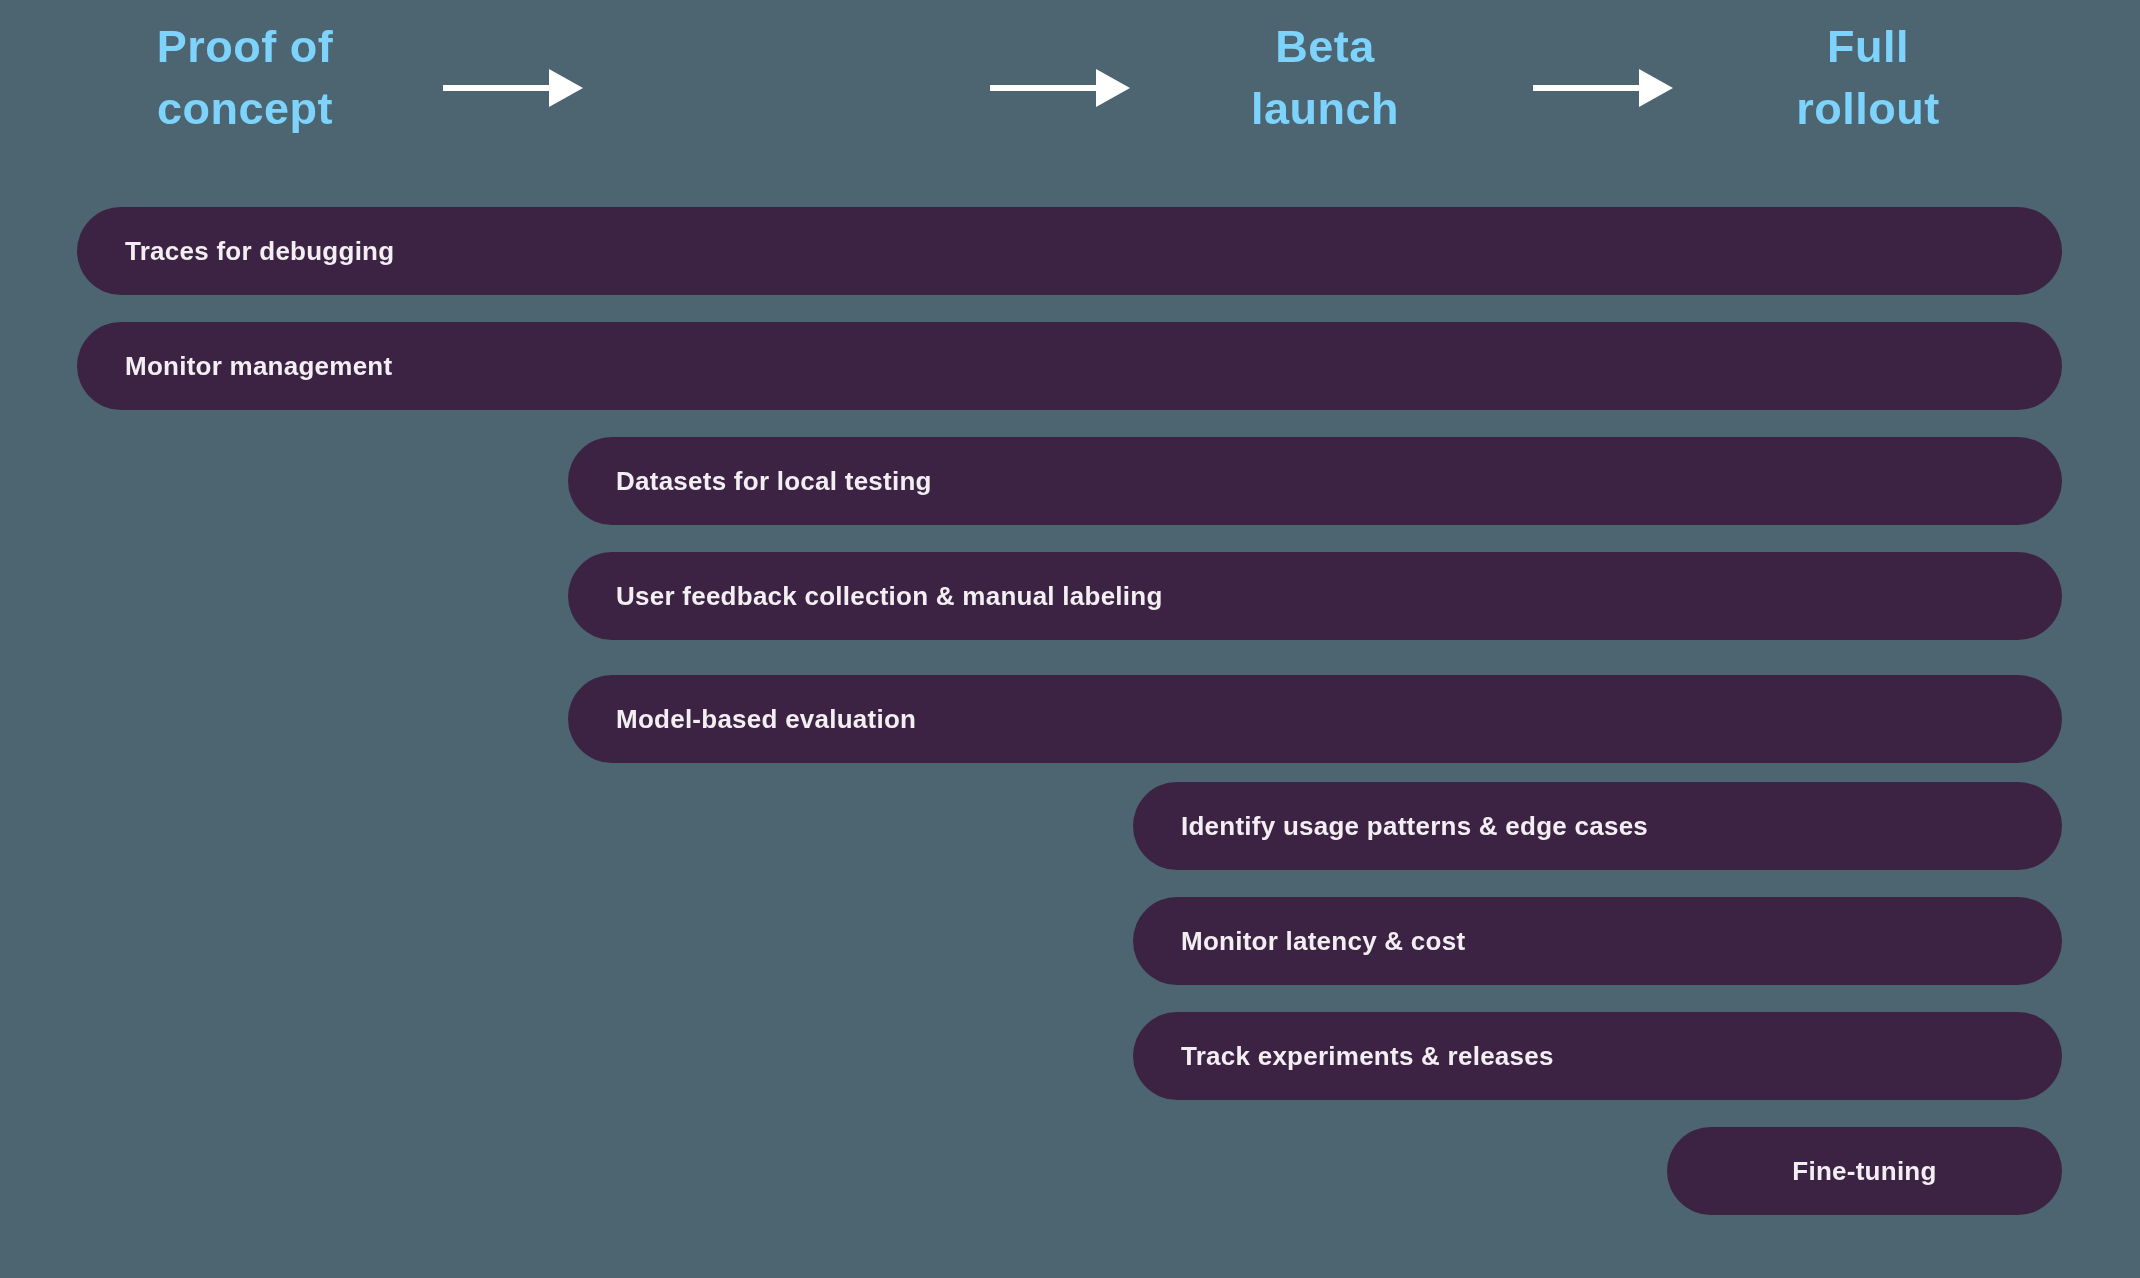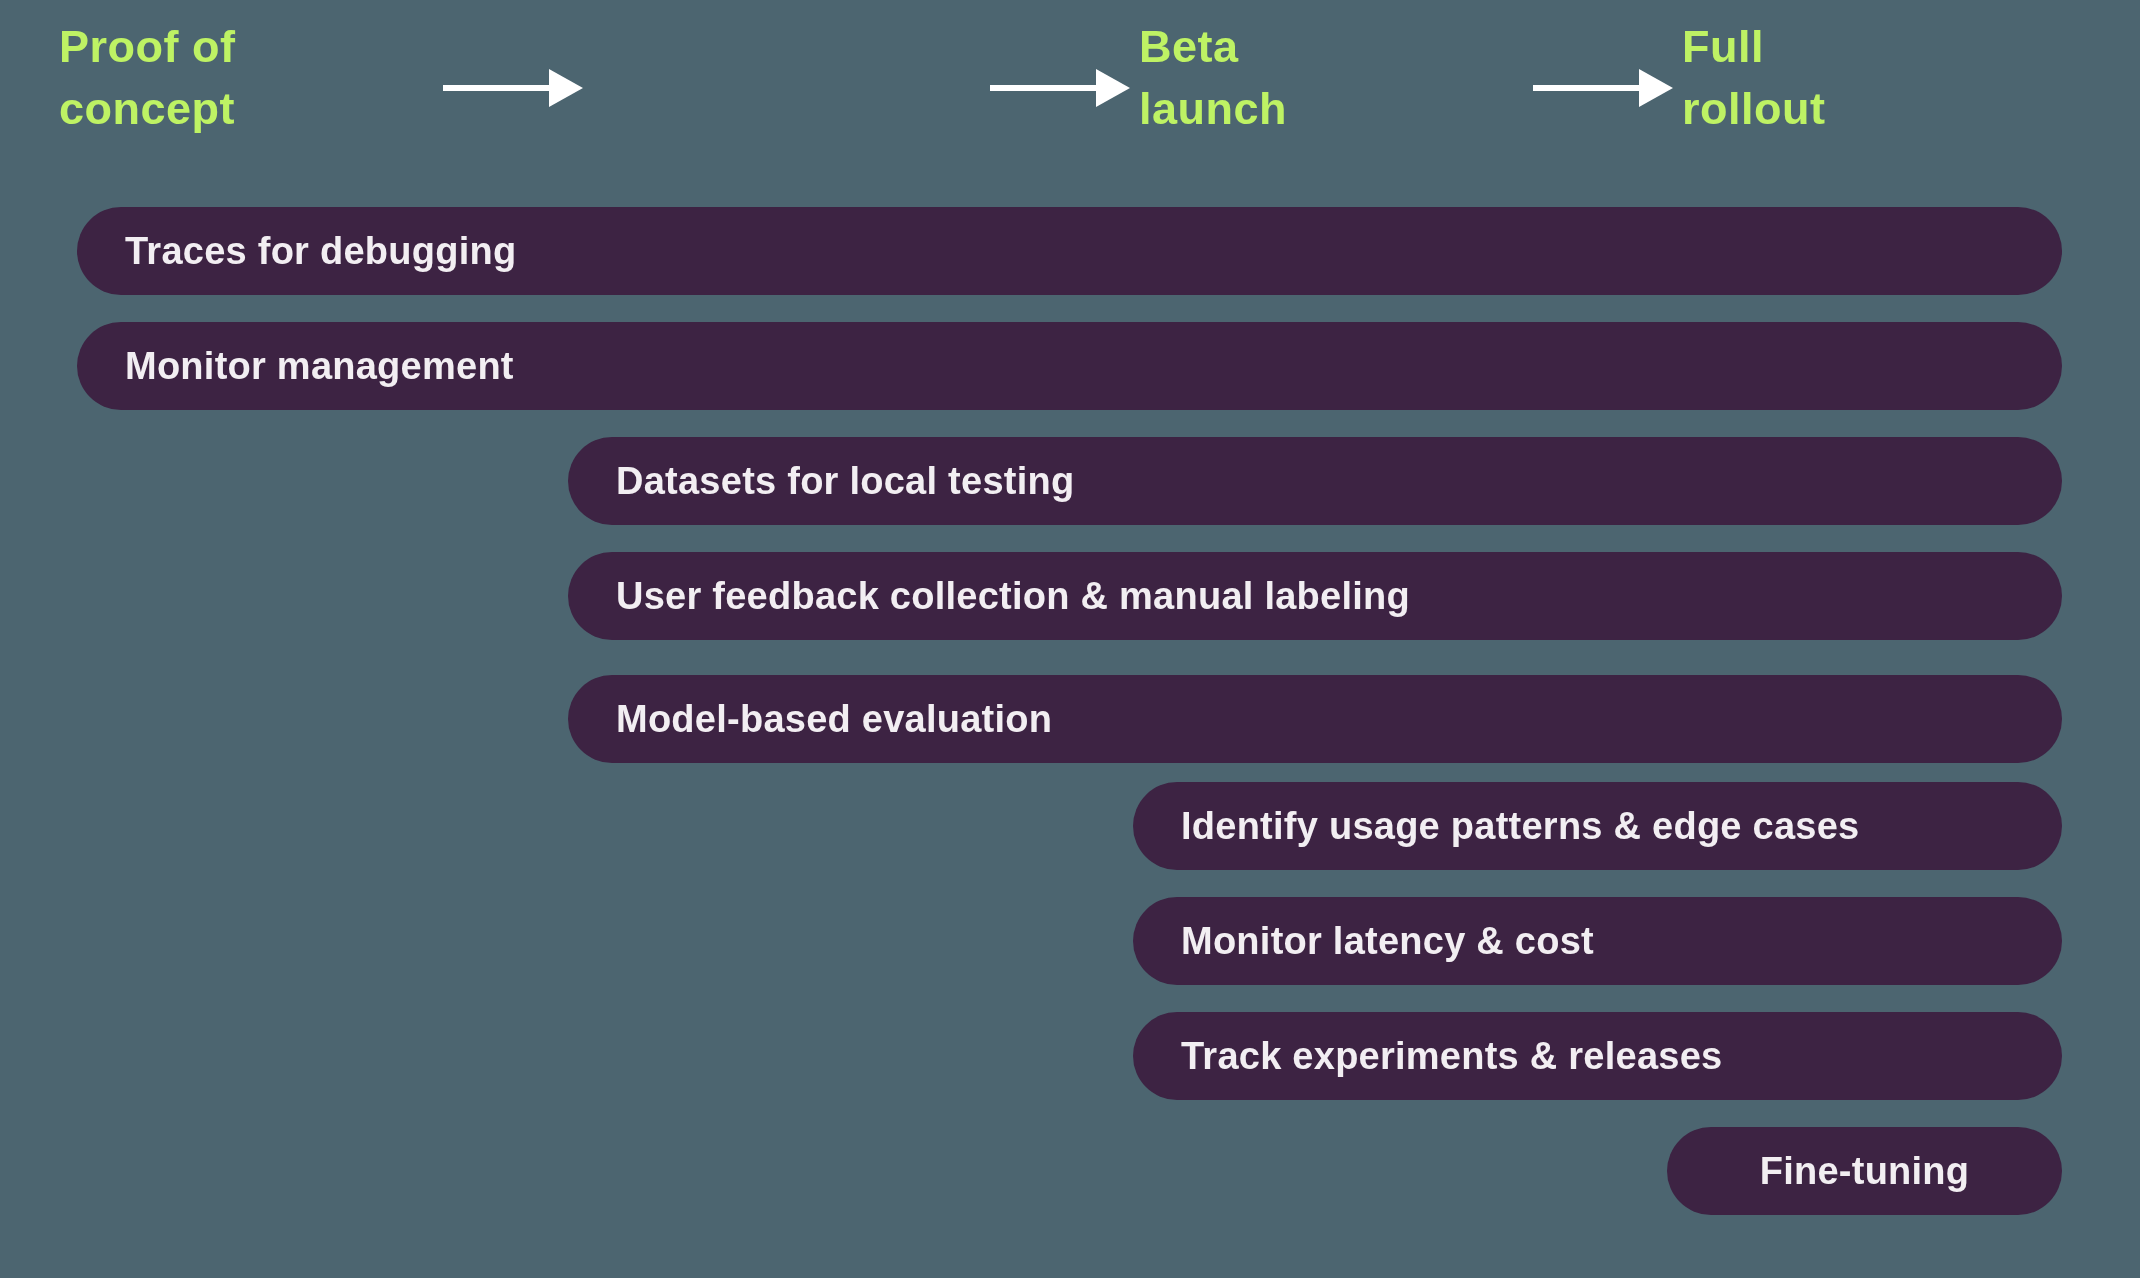--- a/index.html
+++ b/index.html
@@ -14,25 +14,25 @@
     height: 1278px;
     background: #4C6570;
     overflow: hidden;
   }
 
   
   .stage {
     position: absolute;
     top: 16px;
     width: 372px;
-    color: #bef264;
+    color: #7dd3fc;
     font-size: 45px;
     font-weight: 700;
     line-height: 62px;
-    text-align: left;
+    text-align: center;
     white-space: pre-line;
     letter-spacing: 0.5px;
   }
   .stage-1 { left: 59px; }
   .stage-2 { left: 599px; }
   .stage-3 { left: 1139px; }
   .stage-4 { left: 1682px; }
 
   
   .arrow {
@@ -45,21 +45,21 @@
   .arrow-2 { left: 990px; }
   .arrow-3 { left: 1533px; }
 
   
   .bar {
     position: absolute;
     height: 88px;
     border-radius: 44px;
     background: #3D2343;
     color: #F2EEF2;
-    font-size: 38px;
+    font-size: 26px;
     font-weight: 700;
     display: flex;
     align-items: center;
     padding-left: 48px;
     box-sizing: border-box;
     letter-spacing: 0.25px;
   }
   
   .g1 { left: 77px;   width: 1985px; }
   .g2 { left: 568px;  width: 1494px; }

